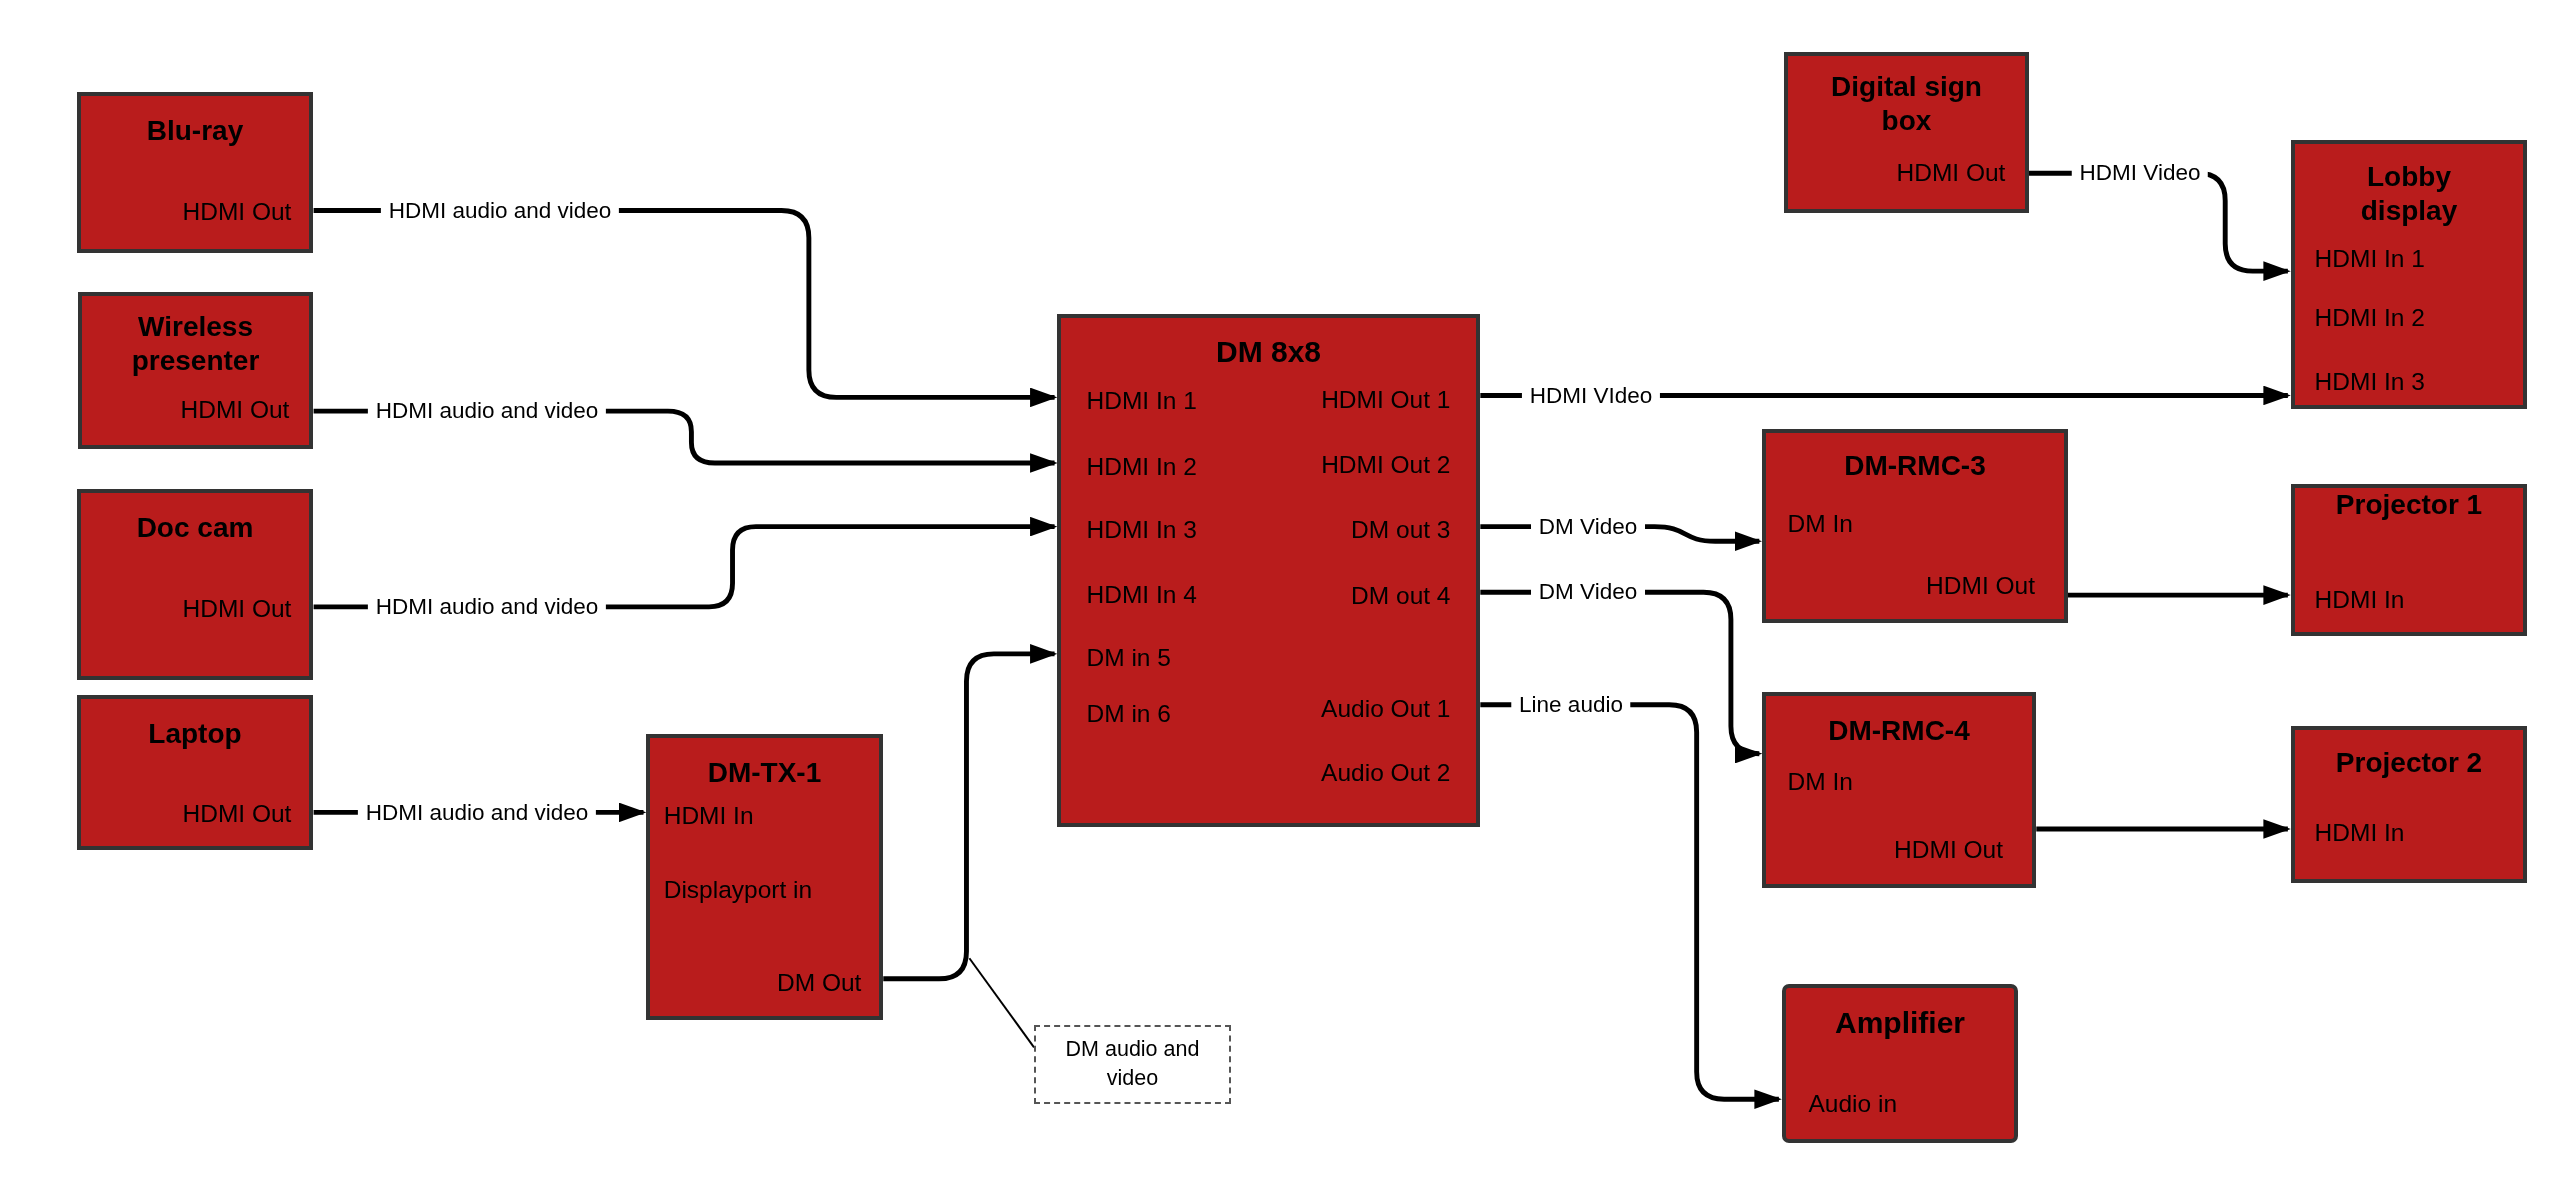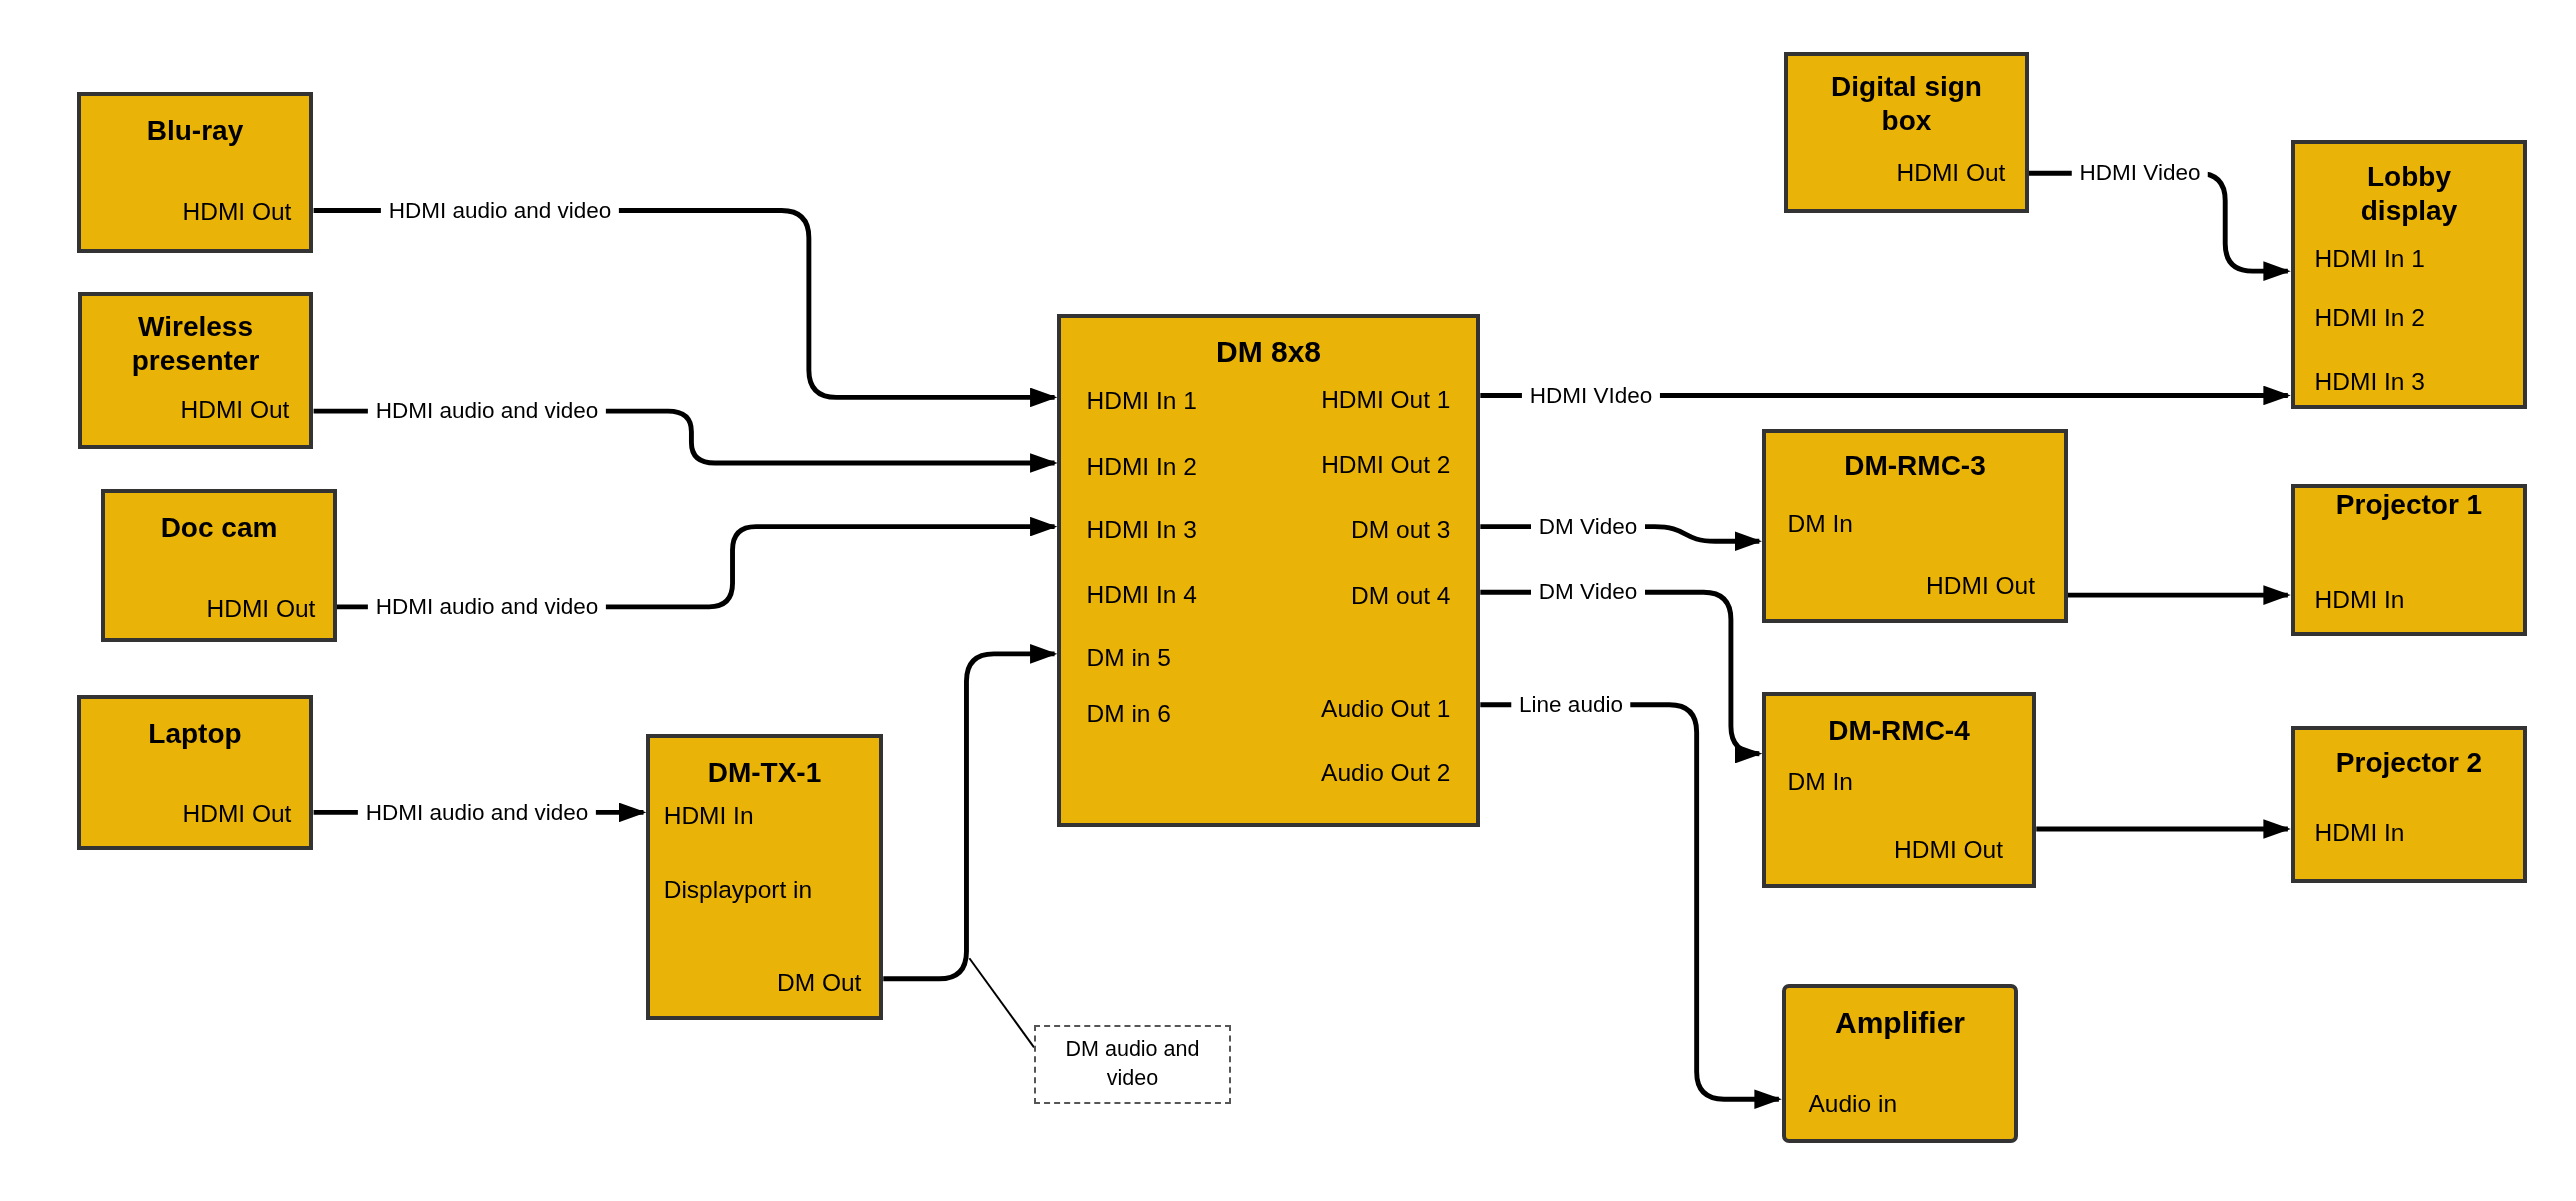--- a/index.html
+++ b/index.html
@@ -2,21 +2,21 @@
 <html><head>
 <meta charset="utf-8">
 <style>
   html,body{margin:0;padding:0;background:#ffffff;}
   #stage{
     position:relative;width:2576px;height:1201px;background:#ffffff;
     font-family:"Liberation Sans",sans-serif;color:#000;overflow:hidden;
   }
   #wires{position:absolute;left:0;top:0;z-index:0;}
   .box{
-    position:absolute;background:#eab308;border:4.9px solid #333333;
+    position:absolute;background:#b91c1c;border:4.9px solid #333333;
     box-sizing:border-box;z-index:1;
   }
   .title{
     font-weight:bold;font-size:28px;line-height:34px;text-align:center;
     margin:0 auto;white-space:normal;
   }
   .port{
     position:absolute;font-size:24.5px;line-height:24.5px;white-space:nowrap;
     transform:translateY(-50%);
   }
@@ -61,21 +61,21 @@
   <div class="box" style="left:77px;top:92px;width:236px;height:161px;">
     <div class="title" style="padding-top:17.6px;">Blu-ray</div>
     <div class="port" style="top:116px;right:17.6px;">HDMI Out</div>
   </div>
 
   <div class="box" style="left:78px;top:292px;width:235px;height:157px;">
     <div class="title" style="padding-top:13.7px;max-width:157px;">Wireless presenter</div>
     <div class="port" style="top:114px;right:19.6px;">HDMI Out</div>
   </div>
 
-  <div class="box" style="left:77px;top:489px;width:236px;height:153px;margin-left:24px;">
+  <div class="box" style="left:77px;top:489px;width:236px;height:191px;">
     <div class="title" style="padding-top:17.6px;">Doc cam</div>
     <div class="port" style="top:116px;right:17.6px;">HDMI Out</div>
   </div>
 
   <div class="box" style="left:77px;top:695px;width:236px;height:155px;">
     <div class="title" style="padding-top:17.6px;">Laptop</div>
     <div class="port" style="top:115px;right:17.6px;">HDMI Out</div>
   </div>
 
   <div class="box" style="left:646px;top:734px;width:237px;height:286px;">

